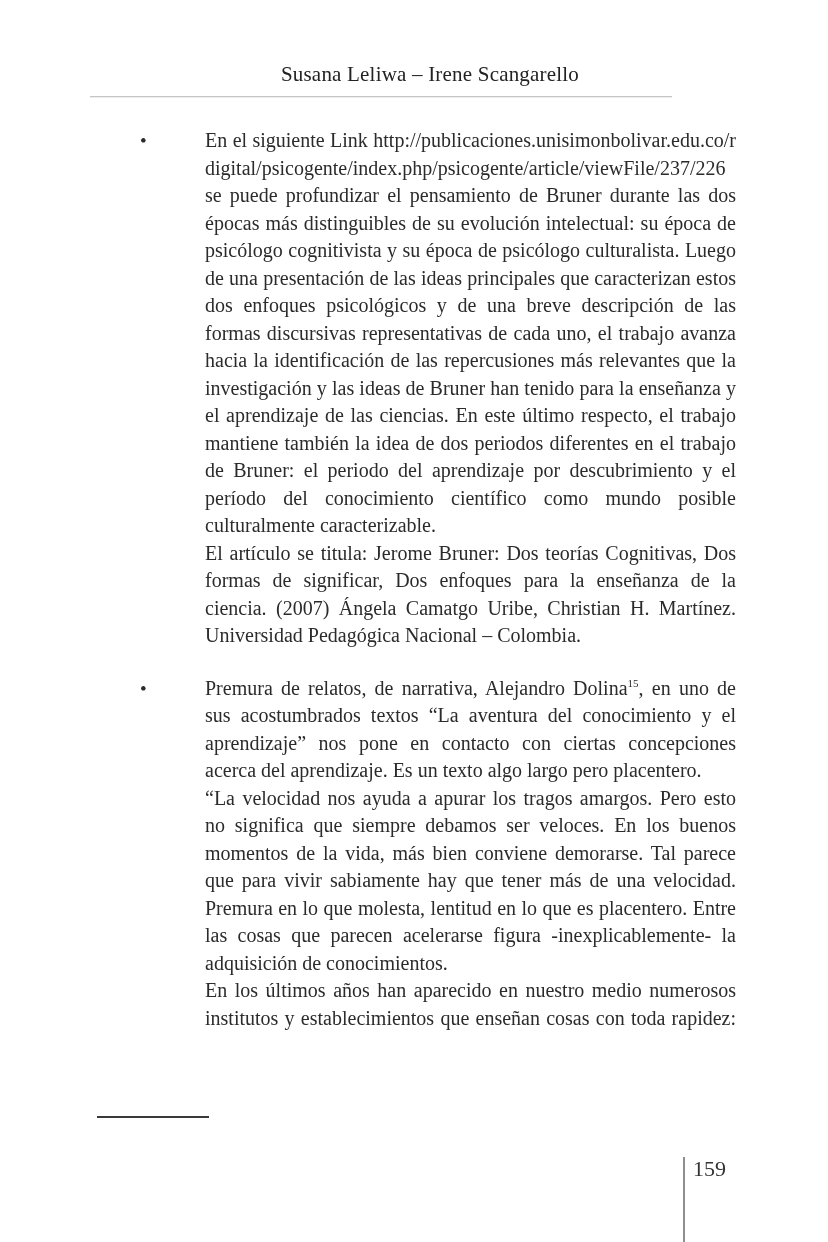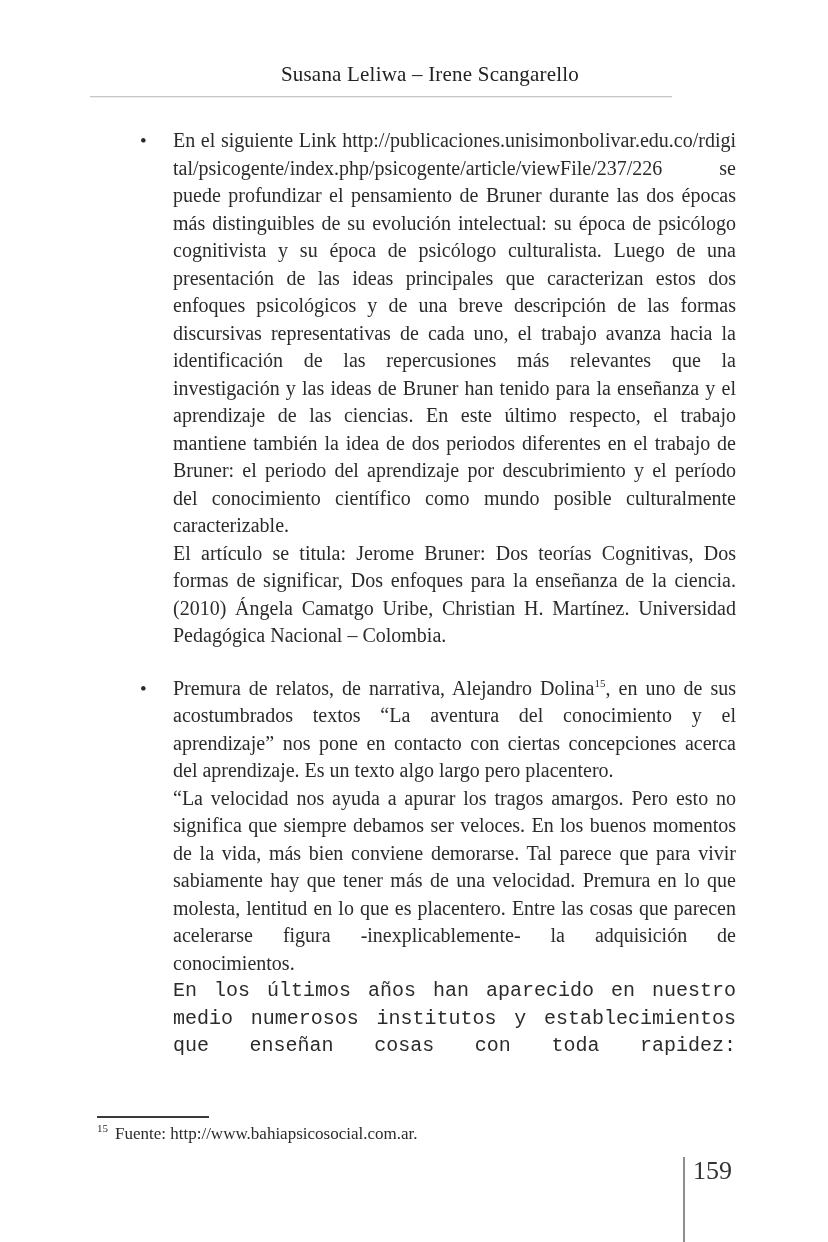--- a/index.html
+++ b/index.html
@@ -48,22 +48,23 @@
     font-size: 19px;
     line-height: 27.5px;
     color: #2b2b2b;
   }
   .bullet-body { flex: 1 1 auto; min-width: 0; }
   .para {
     font-size: 20px;
     line-height: 27.5px;
     text-align: justify;
     text-justify: inter-word;
+    margin-left: 32px;
   }
-  .para.fill-last { text-align-last: justify; font-family: Liberation Mono, monospace; }
+  .para.fill-last { text-align-last: justify; }
   .seg-url { word-break: break-all; }
   sup.fn-ref {
     font-size: 11px;
     line-height: 0;
     vertical-align: super;
   }
   
   .footnote-rule {
     position: absolute;
     top: 1116px;
@@ -92,54 +93,51 @@
     left: 683px;
     top: 1157px;
     width: 2px;
     height: 85px;
     background: #8f8f8f;
   }
   .pagenum {
     position: absolute;
     left: 693px;
     top: 1156px;
-    font-size: 26px;
+    font-size: 22px;
     color: #333333;
   }
 </style>
 </head>
 <body>
 
 <div class="page">
 
   <div class="running-header">Susana Leliwa – Irene Scangarello</div>
 
   <div class="header-rule"></div>
 
   <div class="content">
       <div class="bullet">
         <span class="bullet-marker">•</span>
         <div class="bullet-body">
           <div class="para"><span>En el siguiente Link </span><span class="seg-url">http://publicaciones.unisimonbolivar.edu.co/rdigital/psicogente/index.php/psicogente/article/viewFile/237/226</span><span> se puede profundizar el pensamiento de Bruner durante las dos épocas más distinguibles de su evolución intelectual: su época de psicólogo cognitivista y su época de psicólogo culturalista. Luego de una presentación de las ideas principales que caracterizan estos dos enfoques psicológicos y de una breve descripción de las formas discursivas representativas de cada uno, el trabajo avanza hacia la identificación de las repercusiones más relevantes que la investigación y las ideas de Bruner han tenido para la enseñanza y el aprendizaje de las ciencias. En este último respecto, el trabajo mantiene también la idea de dos periodos diferentes en el trabajo de Bruner: el periodo del aprendizaje por descubrimiento y el período del conocimiento científico como mundo posible culturalmente caracterizable.</span></div>
-          <div class="para"><span>El artículo se titula: Jerome Bruner: Dos teorías Cognitivas, Dos formas de significar, Dos enfoques para la enseñanza de la ciencia. (2010) Ángela Camatgo Uribe, Christian H. Martínez. Universidad Pedagógica Nacional – Colombia.</span></div>
+          <div class="para"><span>El artículo se titula: Jerome Bruner: Dos teorías Cognitivas, Dos formas de significar, Dos enfoques para la enseñanza de la ciencia. (2007) Ángela Camatgo Uribe, Christian H. Martínez. Universidad Pedagógica Nacional – Colombia.</span></div>
         </div>
       </div>
       <div class="bullet">
         <span class="bullet-marker">•</span>
         <div class="bullet-body">
           <div class="para"><span>Premura de relatos, de narrativa, Alejandro Dolina</span><sup class="fn-ref">15</sup><span>, en uno de sus acostumbrados textos “La aventura del conocimiento y el aprendizaje” nos pone en contacto con ciertas concepciones acerca del aprendizaje. Es un texto algo largo pero placentero.</span></div>
           <div class="para"><span>“La velocidad nos ayuda a apurar los tragos amargos. Pero esto no significa que siempre debamos ser veloces. En los buenos momentos de la vida, más bien conviene demorarse. Tal parece que para vivir sabiamente hay que tener más de una velocidad. Premura en lo que molesta, lentitud en lo que es placentero. Entre las cosas que parecen acelerarse figura -inexplicablemente- la adquisición de conocimientos.</span></div>
           <div class="para fill-last"><span>En los últimos años han aparecido en nuestro medio numerosos institutos y establecimientos que enseñan cosas con toda rapidez:</span></div>
         </div>
       </div>
     </div>
 
   <div class="footnote-rule"></div>
 
-  <div class="footnote">
-    <sup class="fn-marker">15</sup><span>Fuente: http://www.bahiapsicosocial.com.ar.</span>
-  </div>
 
   <div class="pagenum-bar"></div>
 
   <div class="pagenum">159</div>
 
 </div>
 
 </body></html>

